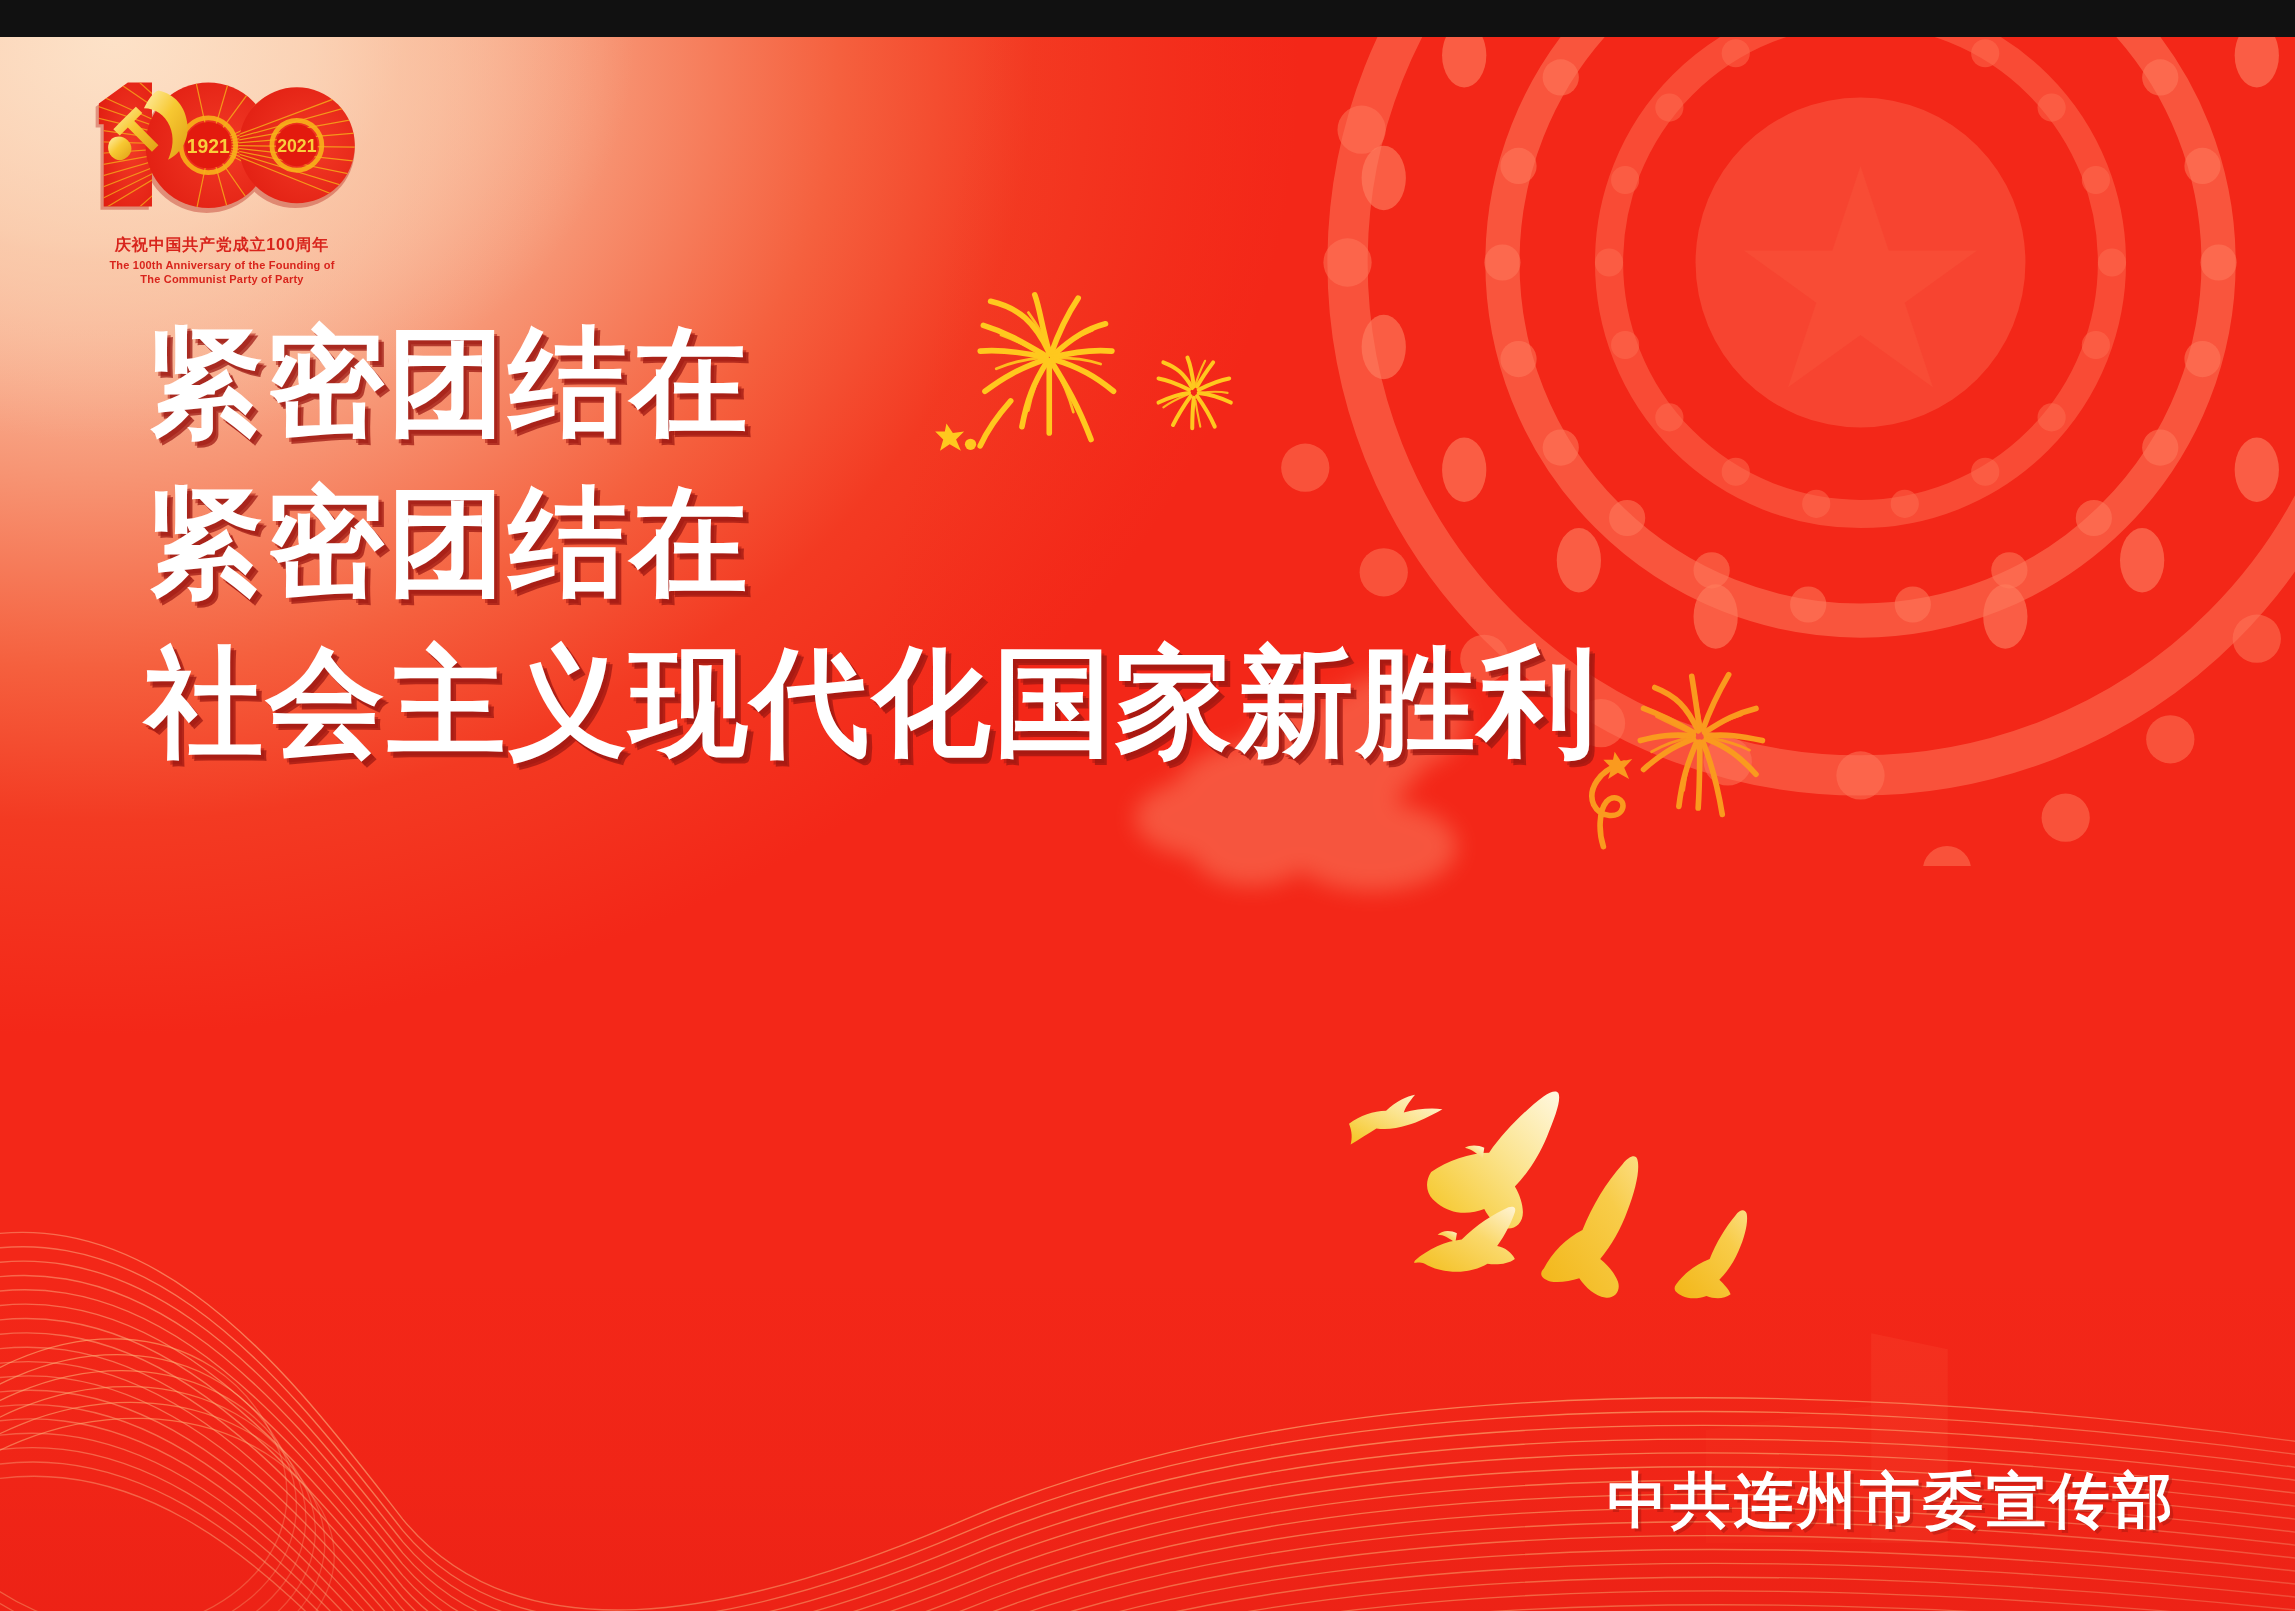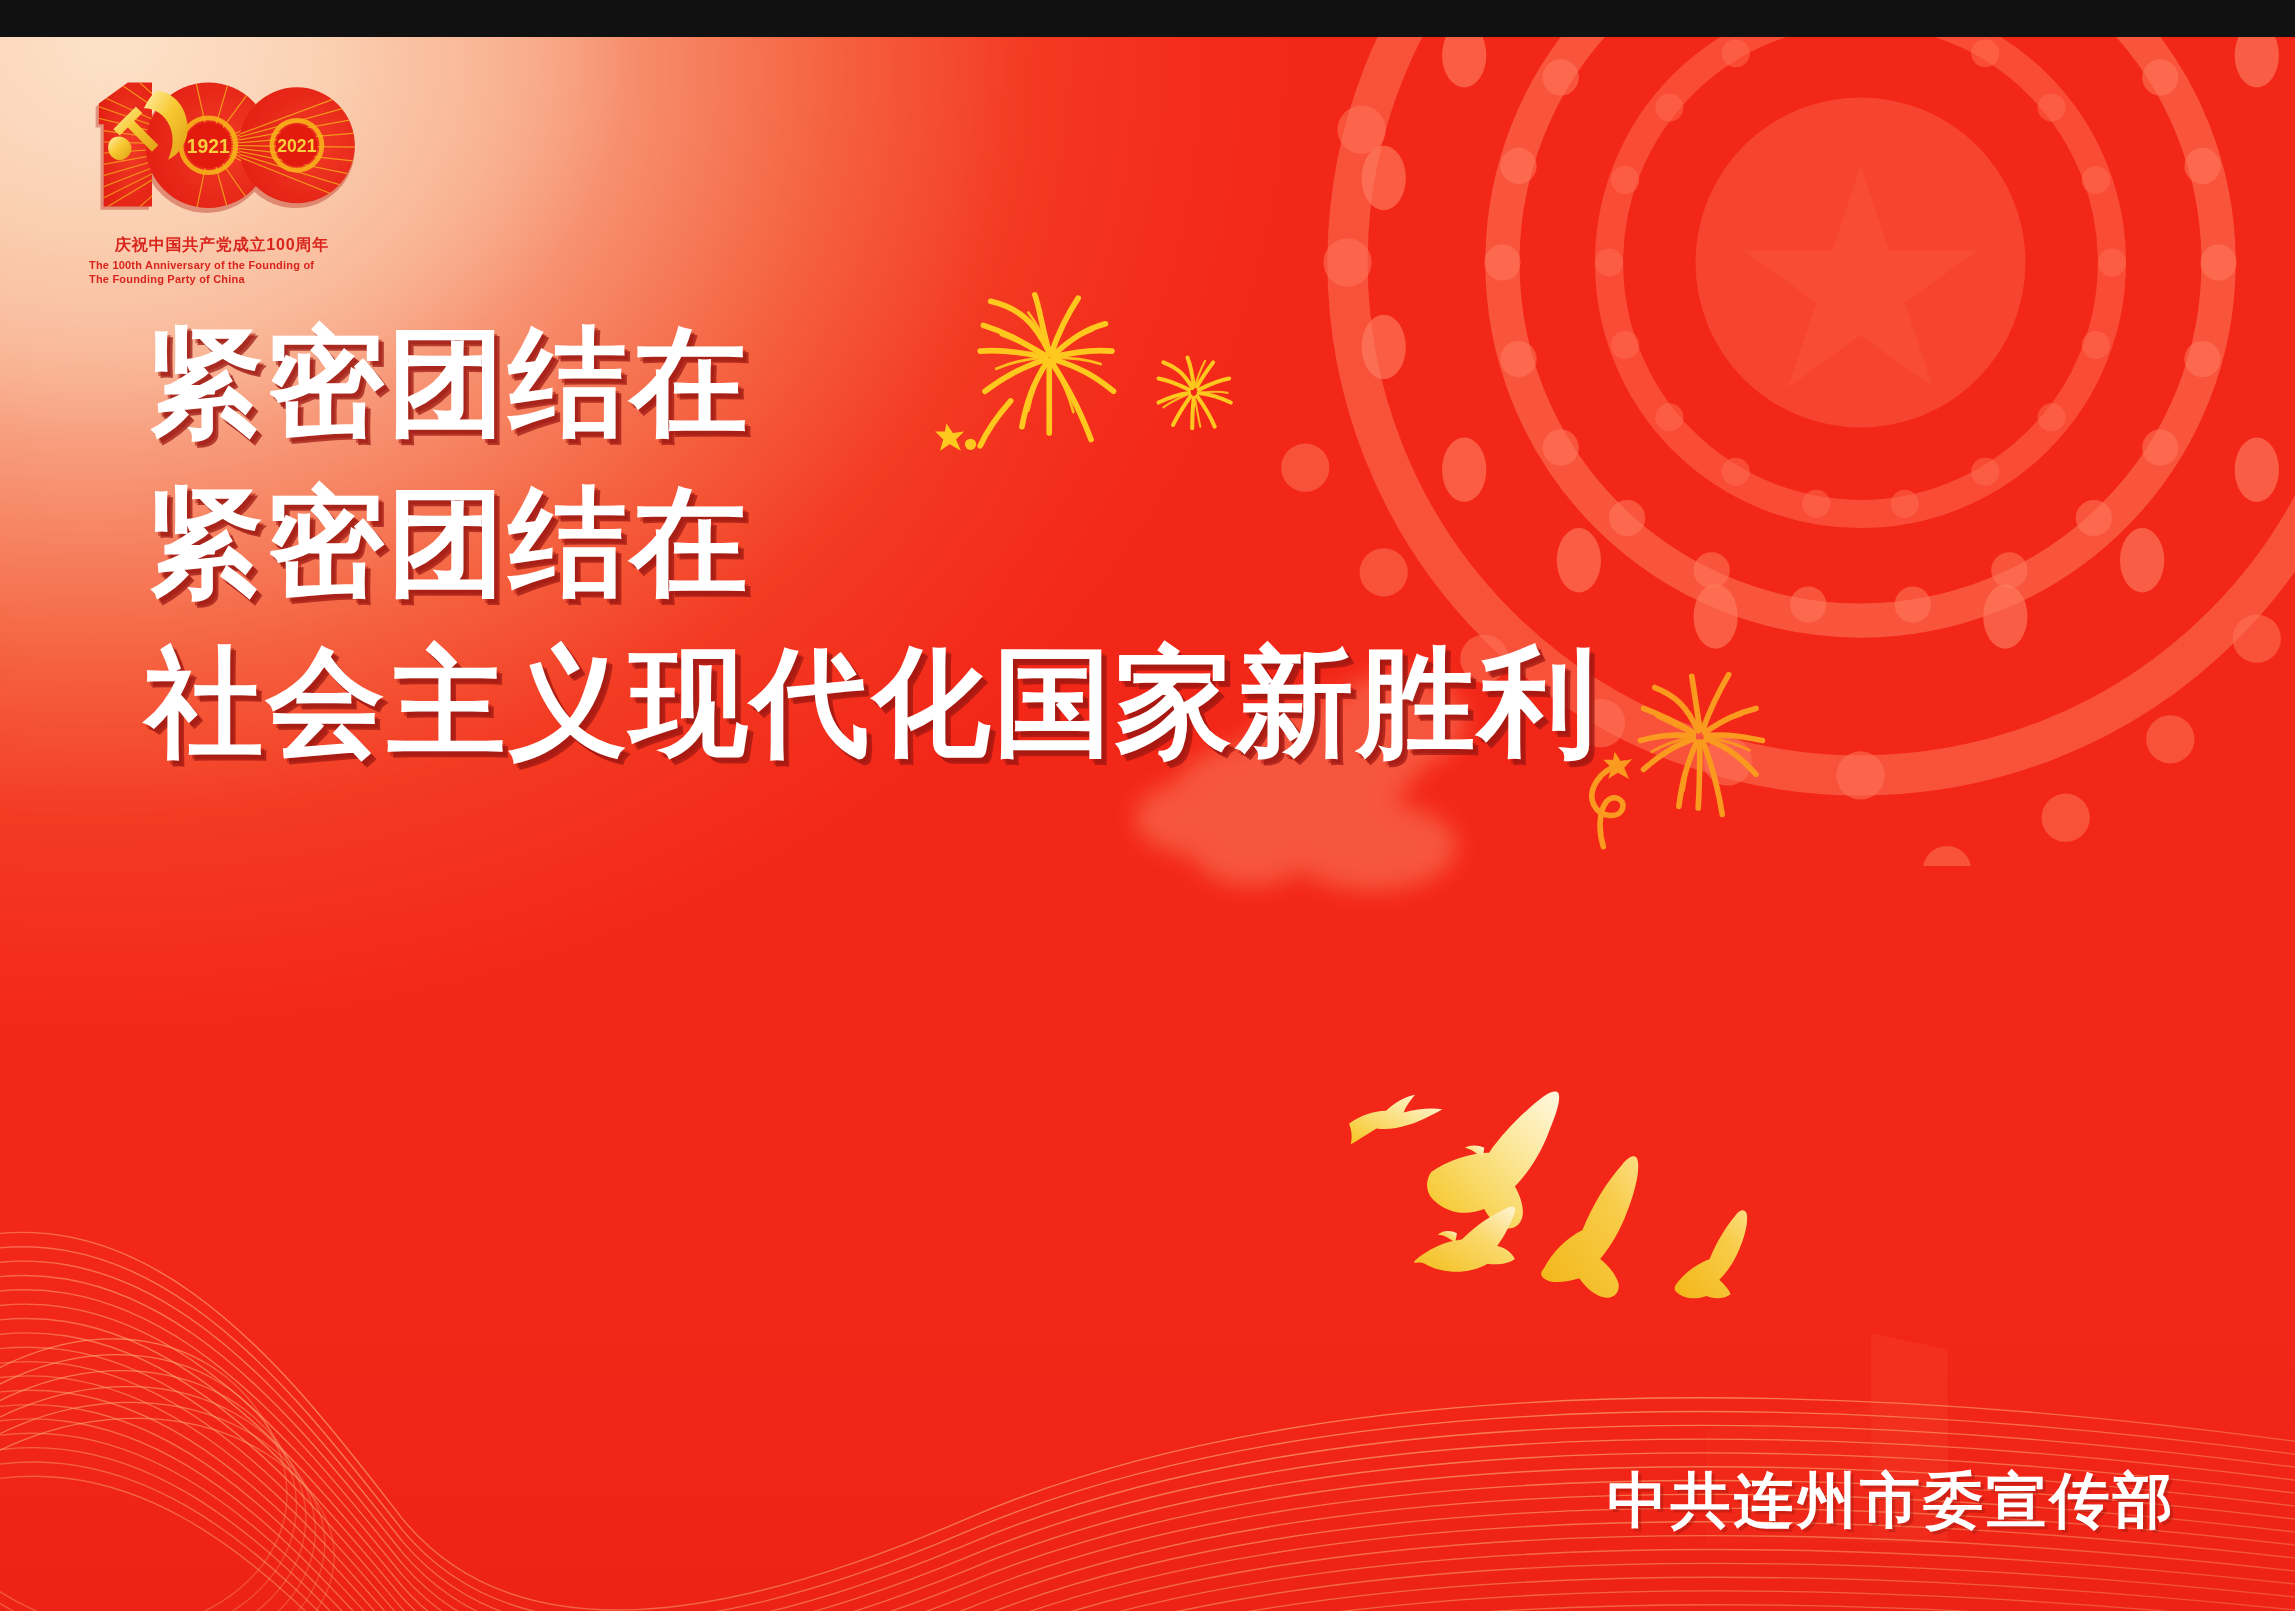--- a/index.html
+++ b/index.html
@@ -94,21 +94,21 @@
   .logo-cn{
     margin-top:1.6px;
     text-align:center;
     color:#D8241C;
     font-size:16px;
     font-weight:bold;
     letter-spacing:0.8px;
     white-space:nowrap;
   }
   .logo-en{
-    text-align:left;
+    text-align:center;
     color:#D8241C;
     font-size:11px;
     font-weight:bold;
     line-height:1.28;
     letter-spacing:0.2px;
     margin-top:2.4px;
   }
 
   
   .fw{position:absolute;pointer-events:none;}
@@ -573,21 +573,21 @@
         <path d="M86 28 C106 32 120 48 122 70 C124 90 114 106 98 114 C104 100 106 86 100 72
                  C94 58 82 50 68 50 C74 38 80 30 86 28 Z"></path>
         <path d="M40 66 L58 48 L66 56 L56 66 L86 96 L78 104 L48 74 L38 84 L30 76 Z"></path>
         <path d="M28 88 C34 84 42 84 48 90 C54 96 54 104 48 110 C42 116 34 116 28 110 C22 104 22 94 28 88 Z"></path>
       </g>
     </svg>
 
     <div class="logo-cn">庆祝中国共产党成立100周年</div>
     <div class="logo-en">
       <div>The 100th Anniversary of the Founding of</div>
-      <div>The Founding Party of China</div>
+      <div>The Communist Party of Party</div>
     </div>
   </div>
 
   <div class="headline">
     <div class="hline">紧密团结在</div>
     <div class="hline">紧密团结在</div>
     <div class="hline">社会主义现代化国家新胜利</div>
   </div>
 
   <div class="signature">中共连州市委宣传部</div>

